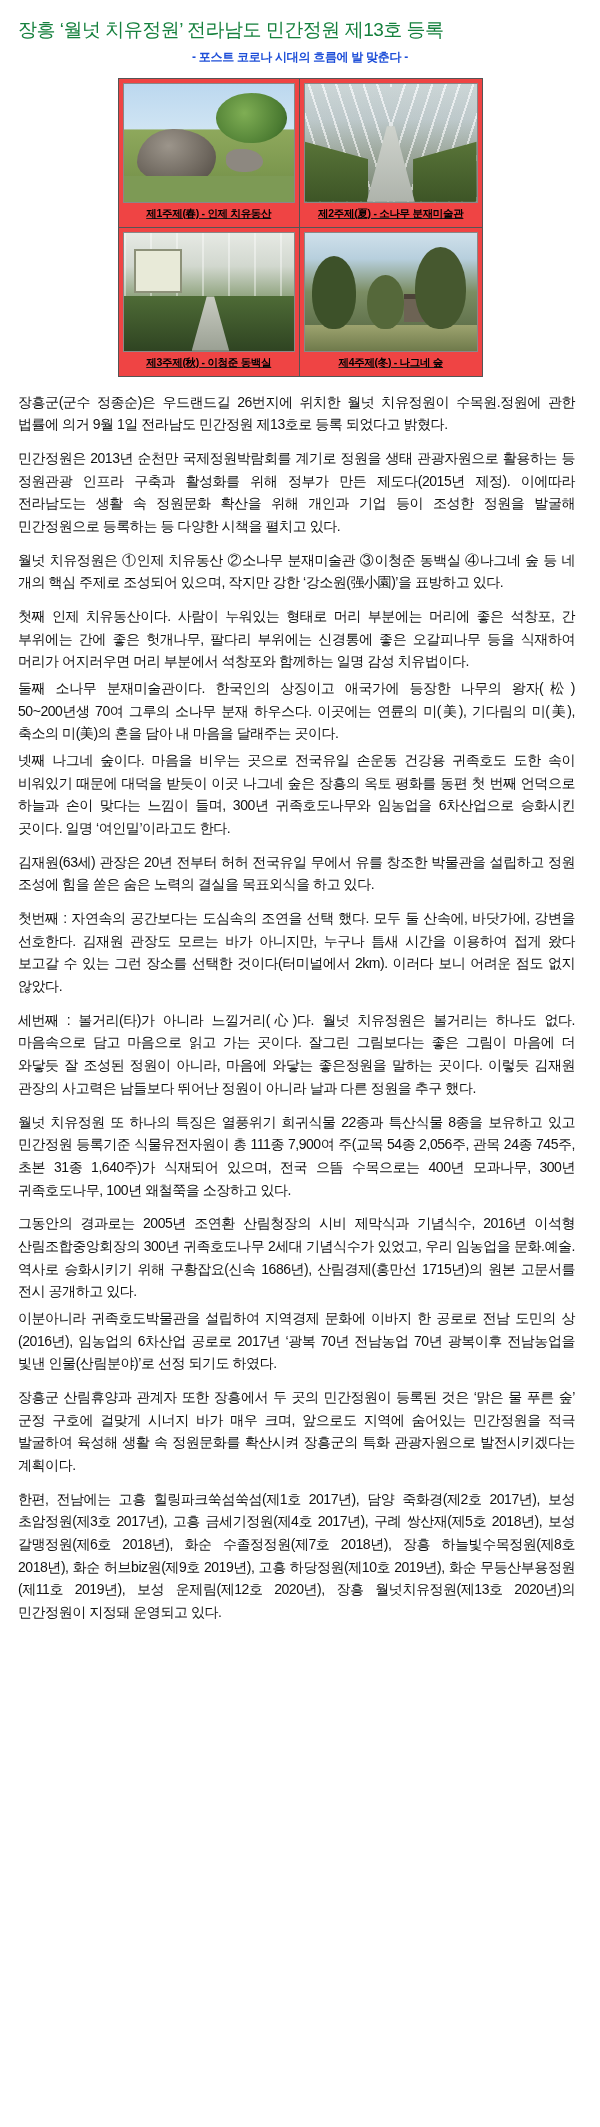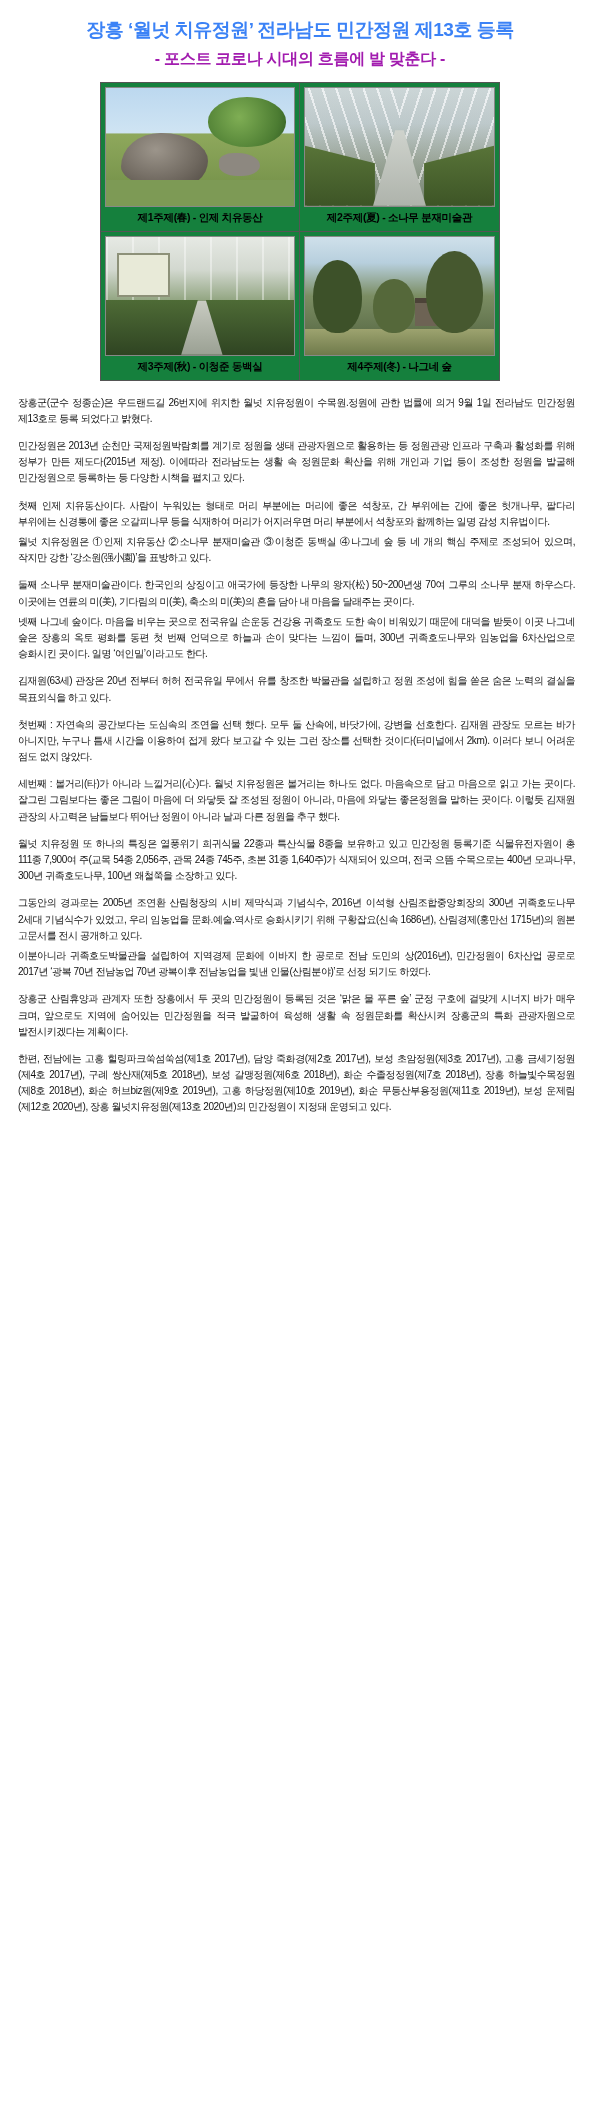--- a/index.html
+++ b/index.html
@@ -11,44 +11,44 @@
     width: 600px;
     font-family: "Liberation Sans", sans-serif;
     color: #1a1a1a;
   }
   .page {
     width: 600px;
     box-sizing: border-box;
     padding: 14px 18px 20px 18px;
   }
   .title {
-    text-align: center;
     font-size: 19px;
-    font-weight: bold;
+    font-weight: normal;
     letter-spacing: -0.5px;
     line-height: 1.3;
     margin: 4px 0 6px 0;
-    color: #3b82f6;
+    color: #15803d;
   }
   .subtitle {
     text-align: center;
-    font-size: 16px;
+    font-size: 12px;
     font-weight: bold;
-    color: #a21caf;
+    color: #1d4ed8;
     margin: 0 0 12px 0;
     letter-spacing: -0.3px;
   }
 
   
   .photo-grid {
-    width: 400px;
+    width: 365px;
     margin: 0 auto 14px auto;
     border: 1px solid #555;
-    background: #15803d;
-    box-sizing: border-box;
+    background: #ef4444;
+    box-sizing: border-box;
+    text-decoration: underline;
   }
   .photo-row {
     display: flex;
   }
   .photo-cell {
     width: 50%;
     box-sizing: border-box;
     padding: 4px;
   }
   .photo-cell.left { border-right: 1px solid #555; }
@@ -173,21 +173,21 @@
   .p4 .hut {
     position: absolute; left: 58%; bottom: 24%;
     width: 20%; height: 20%;
     background: #6d6354;
     border-top: 5px solid #4c4338;
   }
 
   
   .body-text { margin-top: 4px; }
   .para {
-    font-size: 10px;
+    font-size: 14px;
     line-height: 1.62;
     letter-spacing: -0.45px;
     text-align: justify;
     margin: 0 7px 11px 0;
     color: #111;
     word-break: keep-all;
   }
   .para.tight { margin-bottom: 4px; }
 </style>
 </head>
@@ -237,27 +237,27 @@
           <div class="tree2"></div>
         </div>
         <div class="caption">제4주제(冬) - 나그네 숲</div>
       </div>
     </div>
   </div>
 
   <div class="body-text">
     <p class="para">장흥군(군수 정종순)은 우드랜드길 26번지에 위치한 월넛 치유정원이 수목원.정원에 관한 법률에 의거 9월 1일 전라남도 민간정원 제13호로 등록 되었다고 밝혔다.</p>
     <p class="para">민간정원은 2013년 순천만 국제정원박람회를 계기로 정원을 생태 관광자원으로 활용하는 등 정원관광 인프라 구축과 활성화를 위해 정부가 만든 제도다(2015년 제정). 이에따라 전라남도는 생활 속 정원문화 확산을 위해 개인과 기업 등이 조성한 정원을 발굴해 민간정원으로 등록하는 등 다양한 시책을 펼치고 있다.</p>
+    <p class="para">월넛 치유정원은 ①인제 치유동산 ②소나무 분재미술관 ③이청준 동백실 ④나그네 숲 등 네 개의 핵심 주제로 조성되어 있으며, 작지만 강한 ‘강소원(强小園)’을 표방하고 있다.</p>
     <p class="para tight">첫째 인제 치유동산이다. 사람이 누워있는 형태로 머리 부분에는 머리에 좋은 석창포, 간 부위에는 간에 좋은 헛개나무, 팔다리 부위에는 신경통에 좋은 오갈피나무 등을 식재하여 머리가 어지러우면 머리 부분에서 석창포와 함께하는 일명 감성 치유법이다.</p>
-    <p class="para">월넛 치유정원은 ①인제 치유동산 ②소나무 분재미술관 ③이청준 동백실 ④나그네 숲 등 네 개의 핵심 주제로 조성되어 있으며, 작지만 강한 ‘강소원(强小園)’을 표방하고 있다.</p>
     <p class="para tight">둘째 소나무 분재미술관이다. 한국인의 상징이고 애국가에 등장한 나무의 왕자(松) 50~200년생 70여 그루의 소나무 분재 하우스다. 이곳에는 연륜의 미(美), 기다림의 미(美), 축소의 미(美)의 혼을 담아 내 마음을 달래주는 곳이다.</p>
     <p class="para">넷째 나그네 숲이다. 마음을 비우는 곳으로 전국유일 손운동 건강용 귀족호도 도한 속이 비워있기 때문에 대덕을 받듯이 이곳 나그네 숲은 장흥의 옥토 평화를 동편 첫 번째 언덕으로 하늘과 손이 맞다는 느낌이 들며, 300년 귀족호도나무와 임농업을 6차산업으로 승화시킨 곳이다. 일명 ‘여인밀’이라고도 한다.</p>
     <p class="para">김재원(63세) 관장은 20년 전부터 허허 전국유일 무에서 유를 창조한 박물관을 설립하고 정원 조성에 힘을 쏟은 숨은 노력의 결실을 목표외식을 하고 있다.</p>
     <p class="para">첫번째 : 자연속의 공간보다는 도심속의 조연을 선택 했다. 모두 둘 산속에, 바닷가에, 강변을 선호한다. 김재원 관장도 모르는 바가 아니지만, 누구나 틈새 시간을 이용하여 접게 왔다 보고갈 수 있는 그런 장소를 선택한 것이다(터미널에서 2km). 이러다 보니 어려운 점도 없지 않았다.</p>
     <p class="para">세번째 : 볼거리(타)가 아니라 느낄거리(心)다. 월넛 치유정원은 볼거리는 하나도 없다. 마음속으로 담고 마음으로 읽고 가는 곳이다. 잘그린 그림보다는 좋은 그림이 마음에 더 와닿듯 잘 조성된 정원이 아니라, 마음에 와닿는 좋은정원을 말하는 곳이다. 이렇듯 김재원 관장의 사고력은 남들보다 뛰어난 정원이 아니라 날과 다른 정원을 추구 했다.</p>
     <p class="para">월넛 치유정원 또 하나의 특징은 열풍위기 희귀식물 22종과 특산식물 8종을 보유하고 있고 민간정원 등록기준 식물유전자원이 총 111종 7,900여 주(교목 54종 2,056주, 관목 24종 745주, 초본 31종 1,640주)가 식재되어 있으며, 전국 으뜸 수목으로는 400년 모과나무, 300년 귀족호도나무, 100년 왜철쭉을 소장하고 있다.</p>
     <p class="para tight">그동안의 경과로는 2005년 조연환 산림청장의 시비 제막식과 기념식수, 2016년 이석형 산림조합중앙회장의 300년 귀족호도나무 2세대 기념식수가 있었고, 우리 임농업을 문화.예술.역사로 승화시키기 위해 구황잡요(신속 1686년), 산림경제(홍만선 1715년)의 원본 고문서를 전시 공개하고 있다.</p>
-    <p class="para">이분아니라 귀족호도박물관을 설립하여 지역경제 문화에 이바지 한 공로로 전남 도민의 상(2016년), 민간정원이 6차산업 공로로 2017년 ‘광복 70년 전남농업 70년 광복이후 전남농업을 빛낸 인물(산림분야)’로 선정 되기도 하였다.</p>
+    <p class="para">이분아니라 귀족호도박물관을 설립하여 지역경제 문화에 이바지 한 공로로 전남 도민의 상(2016년), 임농업의 6차산업 공로로 2017년 ‘광복 70년 전남농업 70년 광복이후 전남농업을 빛낸 인물(산림분야)’로 선정 되기도 하였다.</p>
     <p class="para">장흥군 산림휴양과 관계자 또한 장흥에서 두 곳의 민간정원이 등록된 것은 ‘맑은 물 푸른 숲’ 군정 구호에 걸맞게 시너지 바가 매우 크며, 앞으로도 지역에 숨어있는 민간정원을 적극 발굴하여 육성해 생활 속 정원문화를 확산시켜 장흥군의 특화 관광자원으로 발전시키겠다는 계획이다.</p>
     <p class="para">한편, 전남에는 고흥 힐링파크쑥섬쑥섬(제1호 2017년), 담양 죽화경(제2호 2017년), 보성 초암정원(제3호 2017년), 고흥 금세기정원(제4호 2017년), 구례 쌍산재(제5호 2018년), 보성 갈맹정원(제6호 2018년), 화순 수졸정정원(제7호 2018년), 장흥 하늘빛수목정원(제8호 2018년), 화순 허브biz원(제9호 2019년), 고흥 하당정원(제10호 2019년), 화순 무등산부용정원(제11호 2019년), 보성 운제림(제12호 2020년), 장흥 월넛치유정원(제13호 2020년)의 민간정원이 지정돼 운영되고 있다.</p>
   </div>
 
 </div>
 
 </body></html>

